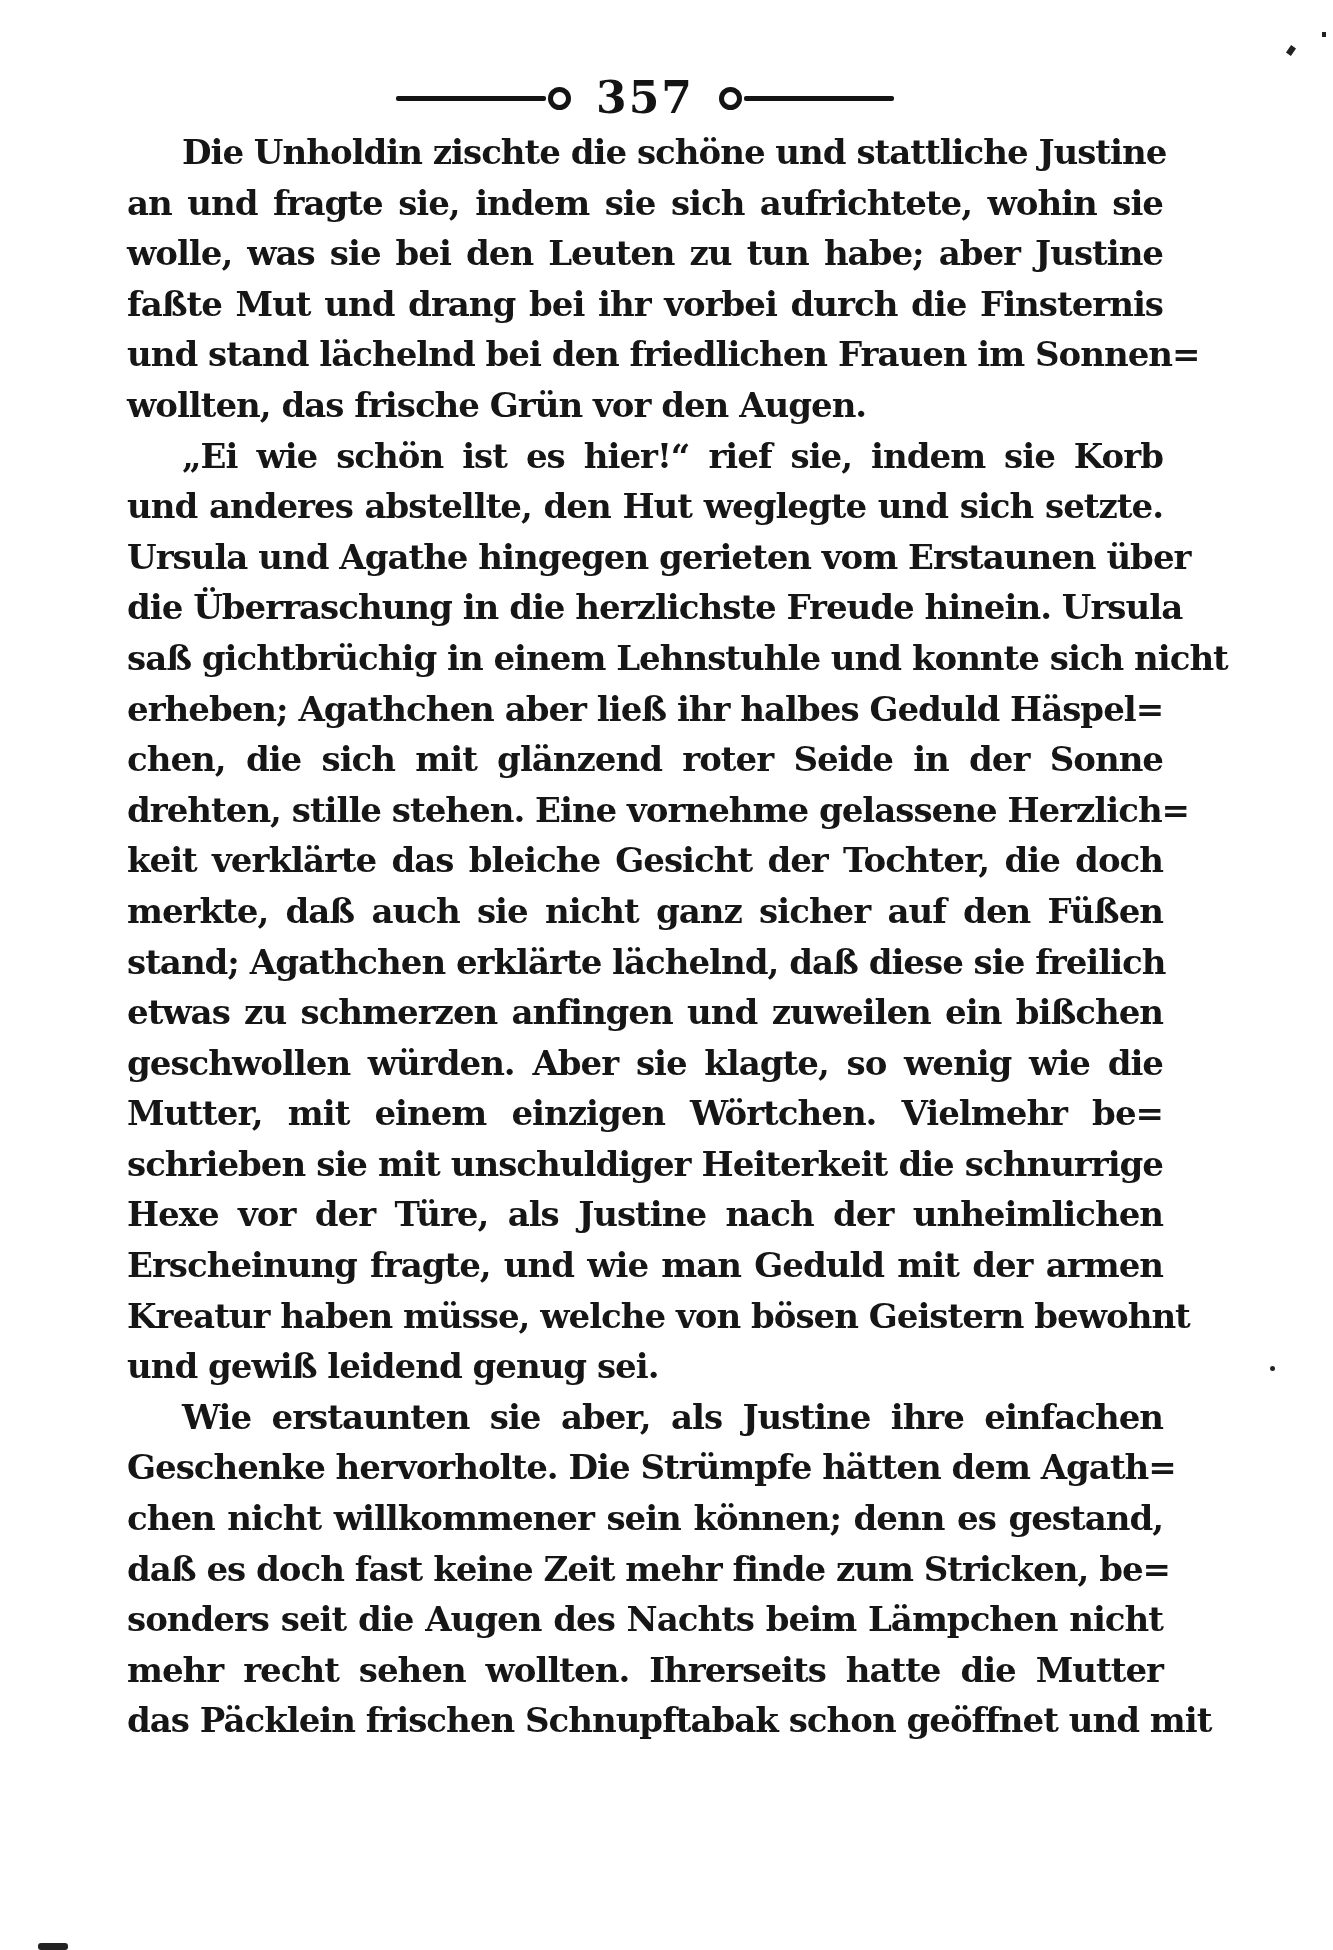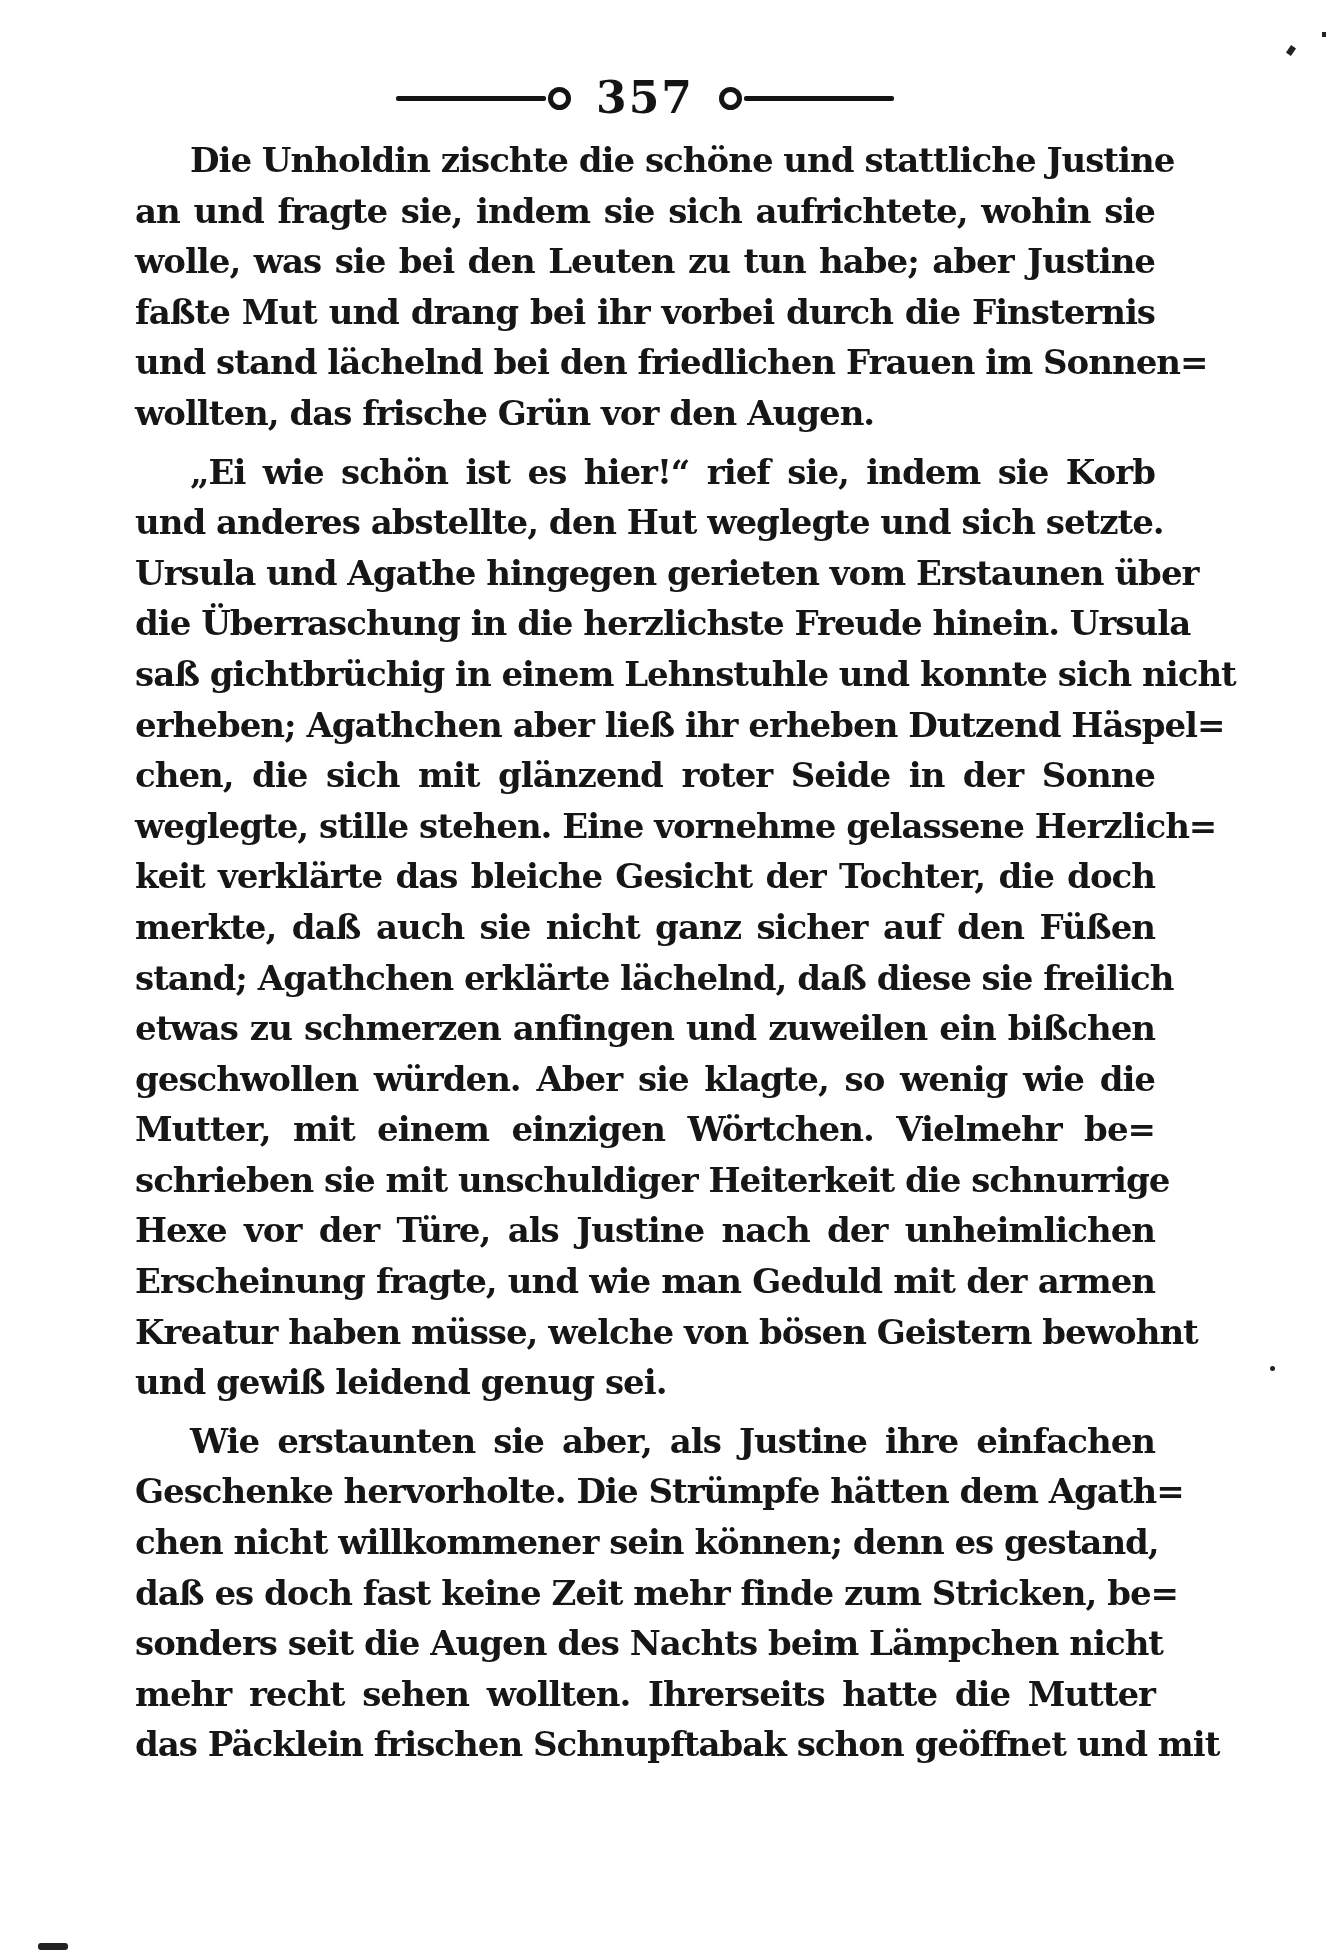--- a/index.html
+++ b/index.html
@@ -23,21 +23,21 @@
   .page-number{
     font-size:44px;font-weight:bold;letter-spacing:2px;
     padding:0 14px;line-height:1;
   }
   
   .text-block{
     position:absolute;left:127px;top:127px;width:1036px;
     font-size:34px;font-weight:bold;letter-spacing:-1px;
     color:#161616;
   }
-  .paragraph{margin:8px;}
+  .paragraph{margin:0;}
   .line{
     line-height:50.6px;height:50.6px;white-space:nowrap;
     text-align:justify;text-align-last:justify;
   }
   .line.endline{text-align-last:left;}
   .line.indent{text-indent:55px;}
   
   .speck{position:absolute;background:#222;}
   .speck-a{left:1288px;top:46px;width:6px;height:9px;transform:rotate(35deg);}
   .speck-b{left:1322px;top:32px;width:4px;height:5px;}
@@ -69,23 +69,23 @@
         <div class="line">faßte Mut und drang bei ihr vorbei durch die Finsternis</div>
         <div class="line">und stand lächelnd bei den friedlichen Frauen im Sonnen=</div>
         <div class="line endline">wollten, das frische Grün vor den Augen.</div>
       </div>
       <div class="paragraph">
         <div class="line indent">„Ei wie schön ist es hier!“ rief sie, indem sie Korb</div>
         <div class="line">und anderes abstellte, den Hut weglegte und sich setzte.</div>
         <div class="line">Ursula und Agathe hingegen gerieten vom Erstaunen über</div>
         <div class="line">die Überraschung in die herzlichste Freude hinein. Ursula</div>
         <div class="line">saß gichtbrüchig in einem Lehnstuhle und konnte sich nicht</div>
-        <div class="line">erheben; Agathchen aber ließ ihr erheben Dutzend Häspel=</div>
+        <div class="line">erheben; Agathchen aber ließ ihr halbes Geduld Häspel=</div>
         <div class="line">chen, die sich mit glänzend roter Seide in der Sonne</div>
-        <div class="line">weglegte, stille stehen.  Eine vornehme gelassene Herzlich=</div>
+        <div class="line">drehten, stille stehen.  Eine vornehme gelassene Herzlich=</div>
         <div class="line">keit verklärte das bleiche Gesicht der Tochter, die doch</div>
         <div class="line">merkte, daß auch sie nicht ganz sicher auf den Füßen</div>
         <div class="line">stand; Agathchen erklärte lächelnd, daß diese sie freilich</div>
         <div class="line">etwas zu schmerzen anfingen und zuweilen ein bißchen</div>
         <div class="line">geschwollen würden.  Aber sie klagte, so wenig wie die</div>
         <div class="line">Mutter, mit einem einzigen Wörtchen.  Vielmehr be=</div>
         <div class="line">schrieben sie mit unschuldiger Heiterkeit die schnurrige</div>
         <div class="line">Hexe vor der Türe, als Justine nach der unheimlichen</div>
         <div class="line">Erscheinung fragte, und wie man Geduld mit der armen</div>
         <div class="line">Kreatur haben müsse, welche von bösen Geistern bewohnt</div>

